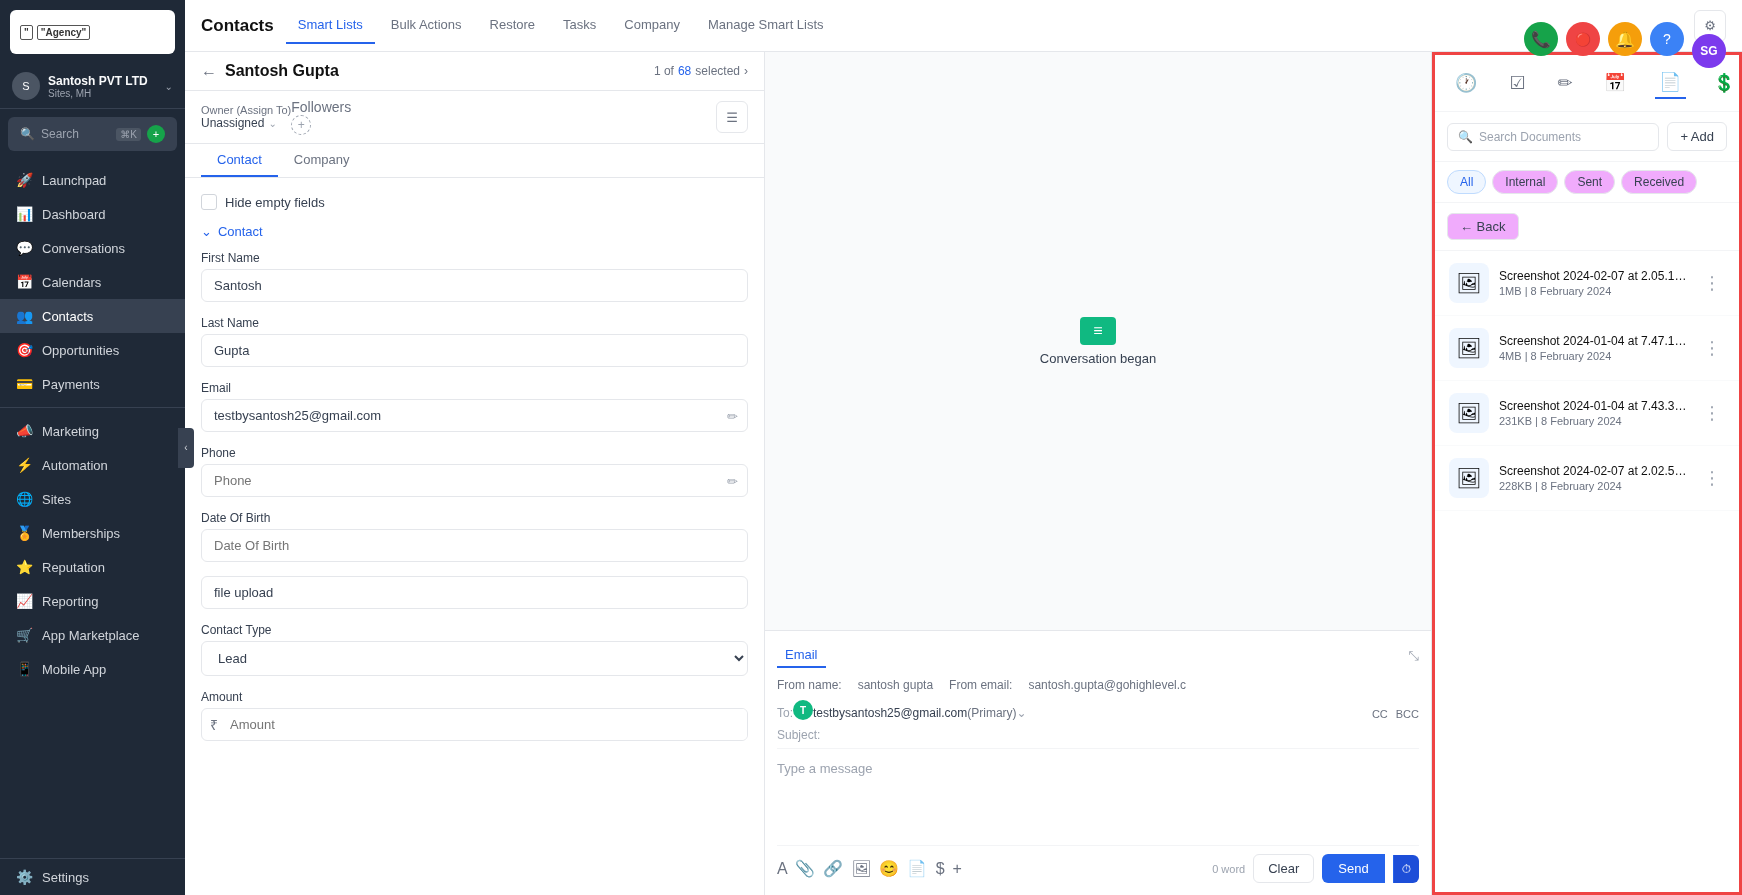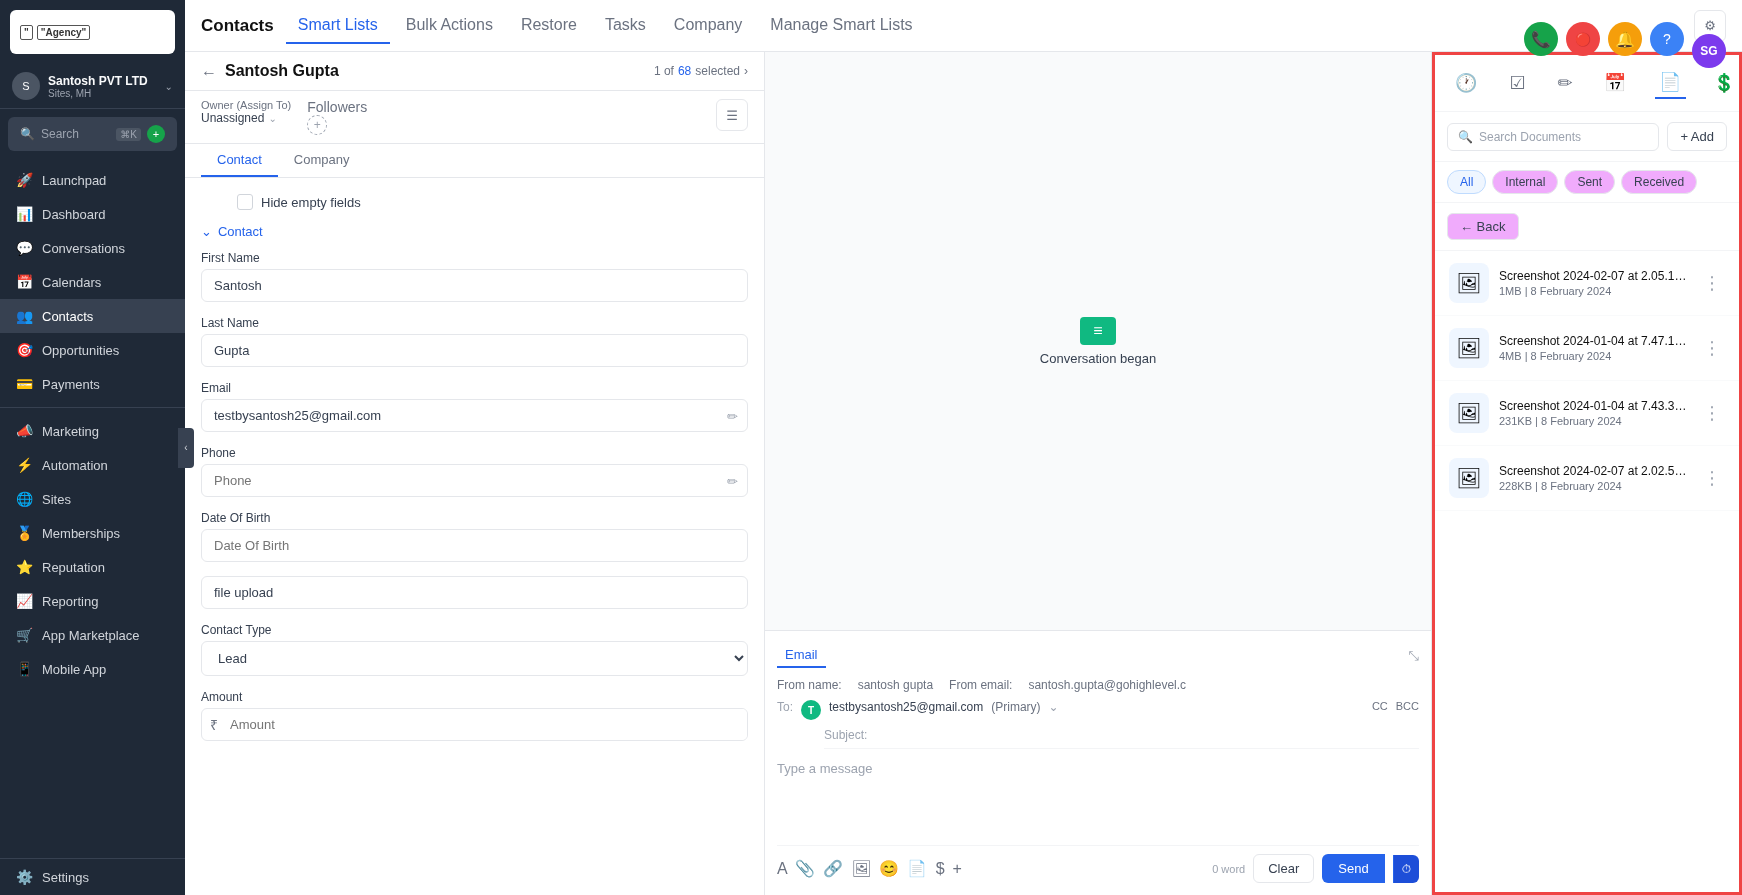--- a/index.html
+++ b/index.html
@@ -104,21 +104,21 @@
       padding: 0 16px;
       display: flex;
       align-items: center;
       gap: 4px;
       height: 52px;
       flex-shrink: 0;
     }
     .topbar-title { font-size: 17px; font-weight: 600; color: #111; margin-right: 8px; }
     .topbar-tab {
       padding: 12px 12px;
-      font-size: 16px;
+      font-size: 13px;
       color: #6b7280;
       cursor: pointer;
       border-bottom: 2px solid transparent;
       height: 36px;
       display: flex; align-items: center;
     }
     .topbar-tab.active { color: #2563eb; border-bottom: 2px solid #2563eb; font-weight: 500; }
     .topbar-gear {
       margin-left: auto;
       width: 32px; height: 32px;
@@ -176,21 +176,21 @@
       display: flex;
       align-items: center;
       gap: 8px;
     }
     .contact-back { color: #6b7280; cursor: pointer; font-size: 16px; }
     .contact-name { font-size: 16px; font-weight: 600; color: #111; flex: 1; }
     .contact-nav-info { color: #6b7280; font-size: 12px; display: flex; align-items: flex-end; gap: 4px; }
     .contact-selected-count { color: #2563eb; font-weight: 500; }
 
     .contact-assign {
-      display: flex; align-items: flex-start; gap: 16px;
+      display: flex; align-items: center; gap: 0;
       padding: 8px 16px;
       border-bottom: 1px solid #e5e7eb;
       background: white;
     }
     .assign-label { font-size: 11px; color: #6b7280; }
     .assign-value { font-size: 12px; color: #374151; display: flex; align-items: center; gap: 4px; cursor: pointer; }
     .assign-chevron { font-size: 10px; color: #9ca3af; }
     .followers-label { font-size: 14px; color: #6b7280; }
     .followers-add { width: 20px; height: 20px; border: 1px dashed #9ca3af; border-radius: 50%; display: flex; align-items: center; justify-content: center; font-size: 12px; color: #9ca3af; cursor: pointer; }
     .filter-icon-btn { margin-left: auto; width: 32px; height: 32px; border: 1px solid #e5e7eb; border-radius: 6px; display: flex; align-items: center; justify-content: center; cursor: pointer; color: #6b7280; }
@@ -213,21 +213,20 @@
 
     
     .contact-form {
       flex: 1;
       overflow-y: auto;
       padding: 16px;
     }
     .hide-empty-row {
       display: flex; align-items: center; gap: 8px;
       margin-bottom: 14px;
-      margin-left: 36px;
     }
     .hide-checkbox {
       width: 16px; height: 16px; border: 1px solid #d1d5db; border-radius: 3px;
       display: flex; align-items: center; justify-content: center;
     }
     .hide-label { font-size: 13px; color: #374151; }
 
     .section-header {
       display: flex; align-items: center; gap: 6px;
       color: #2563eb; font-size: 13px; font-weight: 500;
@@ -301,37 +300,37 @@
       border-bottom: 2px solid transparent;
     }
     .compose-tab.active { color: #2563eb; border-bottom: 2px solid #2563eb; }
     .compose-expand { margin-left: auto; cursor: pointer; color: #9ca3af; }
 
     .compose-from-row {
       display: flex; gap: 16px; margin-bottom: 8px;
       font-size: 12px; color: #6b7280;
     }
     .compose-to-row {
-      display: flex; align-items: flex-start; gap: 8px;
+      display: flex; align-items: flex-end; 
       margin-bottom: 8px;
       font-size: 12px;
     }
     .compose-to-label { color: #9ca3af; }
     .compose-to-badge {
       background: #10b981; color: white;
       border-radius: 50%; width: 20px; height: 20px;
       display: flex; align-items: center; justify-content: center;
       font-size: 10px; font-weight: 600;
     }
     .compose-to-email { color: #374151; }
     .compose-to-primary { color: #6b7280; }
     .compose-to-right { margin-left: auto; display: flex; gap: 8px; }
     .compose-cc-btn { color: #6b7280; font-size: 11px; cursor: pointer; }
 
-    .compose-subject-row { font-size: 12px; color: #9ca3af; margin-bottom: 8px; padding-bottom: 6px; border-bottom: 1px solid #f3f4f6; margin-left: 47px; }
+    .compose-subject-row { font-size: 12px; color: #9ca3af; margin-bottom: 8px; padding-bottom: 6px; border-bottom: 1px solid #f3f4f6; }
     .compose-body { min-height: 80px; font-size: 13px; color: #9ca3af; padding: 4px 0; }
 
     .compose-toolbar {
       display: flex; align-items: center; gap: 8px;
       padding-top: 8px;
       border-top: 1px solid #f3f4f6;
       margin-top: 8px;
     }
     .compose-tool { color: #6b7280; font-size: 16px; cursor: pointer; }
     .compose-word-count { margin-left: auto; font-size: 11px; color: #9ca3af; }

